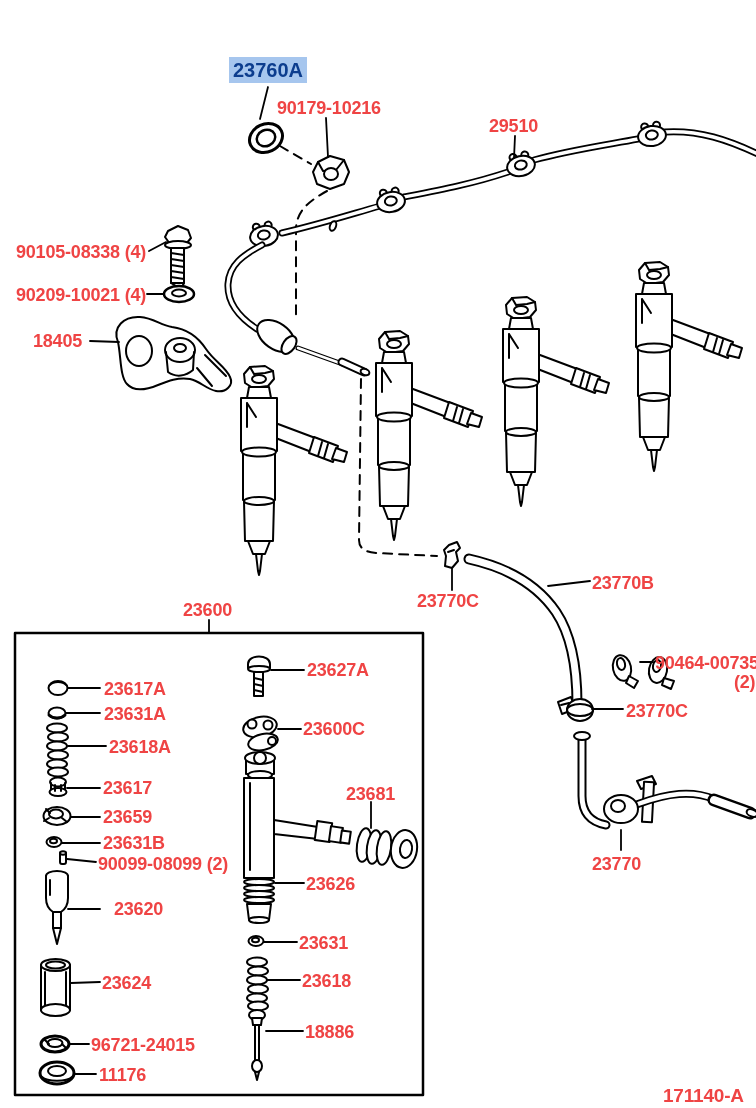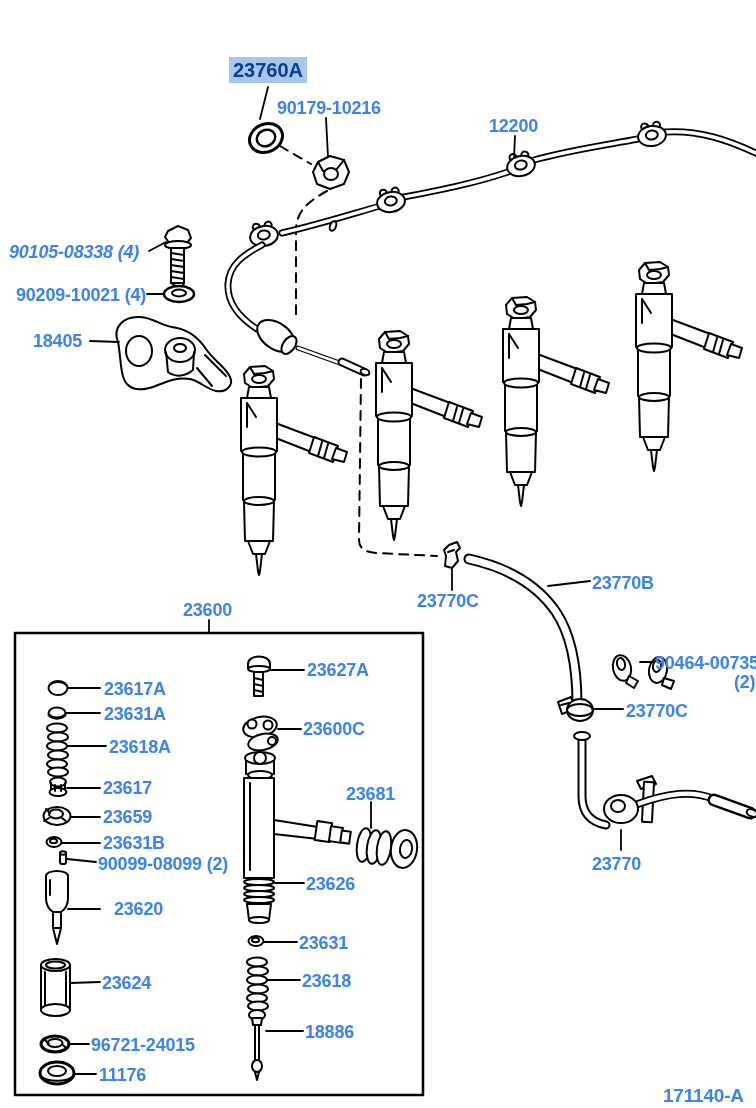--- a/index.html
+++ b/index.html
@@ -3,21 +3,21 @@
 <meta charset="utf-8">
 <style>
   html,body{margin:0;padding:0;background:#888;}
   .stage{
     position:relative;width:756px;height:1108px;background:#ffffff;
     overflow:hidden;font-family:"Liberation Sans",sans-serif;
   }
   .art{position:absolute;left:0;top:0;}
   .lbl{
     position:absolute;font-weight:bold;font-size:18px;line-height:1;
-    letter-spacing:-0.2px;color:#3b82f6;white-space:nowrap;z-index:5;
+    letter-spacing:-0.2px;color:#ef4444;white-space:nowrap;z-index:5;
   }
   .lbl.hl{
     font-size:20px;padding:3px 4px;letter-spacing:0;
     background:#A6C6EE;color:#0C3D8E;
   }
   .lbl.code{font-size:19px;}
   svg *{vector-effect:none;}
 </style>
 </head>
 <body>
@@ -305,22 +305,22 @@
       <path d="M452,590 L452,569"></path>
       <path d="M590,581 L548,586"></path>
       <path d="M640,662 L653,662"></path>
       <path d="M623,709 L592,709"></path>
       <path d="M621,850 L621,830"></path>
     </g>
   </svg>
 
   <div class="lbl hl" style="left:229px;top:57px;">23760A</div>
   <div class="lbl" style="left:277px;top:99px;">90179-10216</div>
-  <div class="lbl" style="left:489px;top:117px;">12200</div>
-  <div class="lbl" style="left:9px;top:243px;font-style:italic;">90105-08338 (4)</div>
+  <div class="lbl" style="left:489px;top:117px;">29510</div>
+  <div class="lbl" style="left:16px;top:243px;">90105-08338 (4)</div>
   <div class="lbl" style="left:16px;top:286px;">90209-10021 (4)</div>
   <div class="lbl" style="left:33px;top:332px;">18405</div>
   <div class="lbl" style="left:183px;top:601px;">23600</div>
   <div class="lbl" style="left:104px;top:680px;">23617A</div>
   <div class="lbl" style="left:104px;top:705px;">23631A</div>
   <div class="lbl" style="left:109px;top:738px;">23618A</div>
   <div class="lbl" style="left:103px;top:779px;">23617</div>
   <div class="lbl" style="left:103px;top:808px;">23659</div>
   <div class="lbl" style="left:103px;top:834px;">23631B</div>
   <div class="lbl" style="left:98px;top:855px;">90099-08099 (2)</div>

